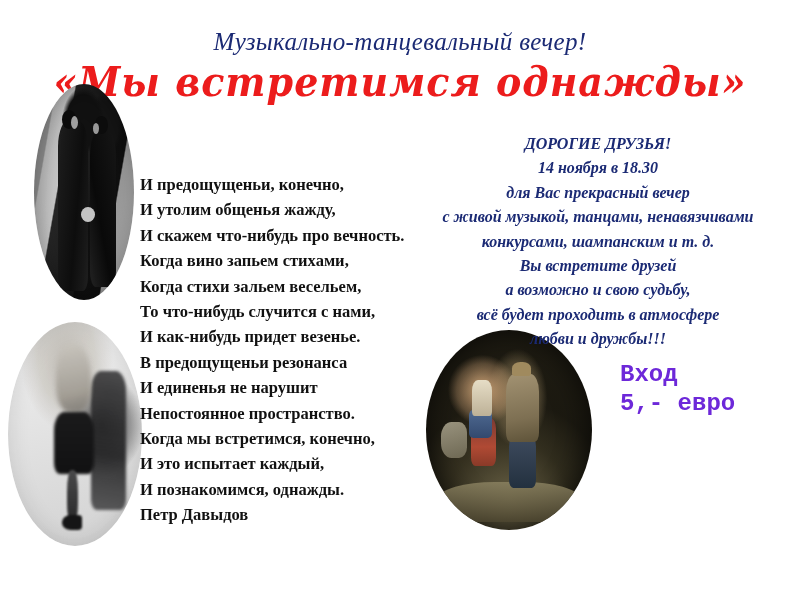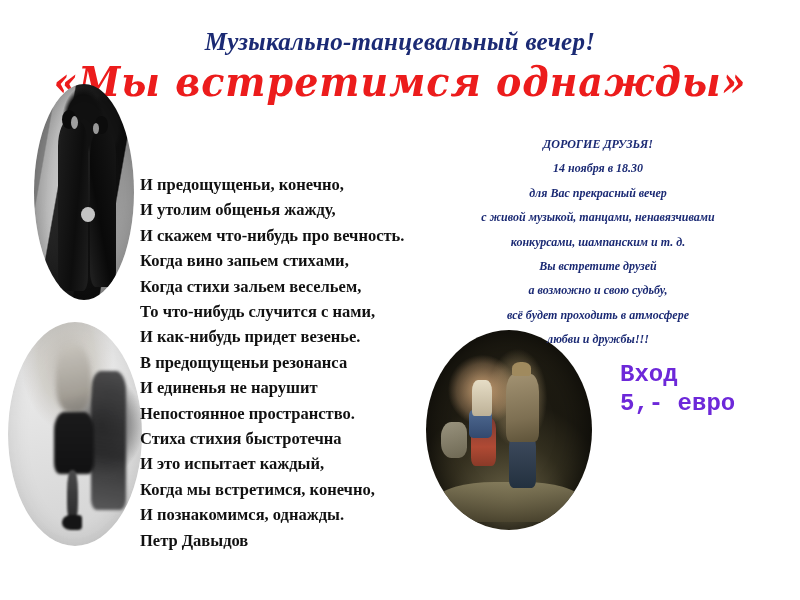--- a/index.html
+++ b/index.html
@@ -20,21 +20,21 @@
   
   #title-line1 {
     position: absolute;
     left: 0;
     top: 28px;
     width: 800px;
     text-align: center;
     color: #1b2a74;
     font-family: "Liberation Serif", "DejaVu Serif", serif;
     font-size: 25px;
-    font-weight: bold;
+    font-weight: normal;
     font-style: italic;
     letter-spacing: 0.3px;
     white-space: nowrap;
   }
   #title-line2 {
     position: absolute;
     left: 0;
     top: 58px;
     width: 800px;
     text-align: center;
@@ -314,21 +314,21 @@
 
   
   #announcement {
     position: absolute;
     left: 396px;
     top: 132px;
     width: 404px;
     text-align: center;
     color: #1b2a74;
     font-family: "Liberation Serif", "DejaVu Serif", serif;
-    font-size: 12px;
+    font-size: 16px;
     font-weight: bold;
     font-style: italic;
     line-height: 24.4px;
     white-space: nowrap;
   }
   #announcement .ann-line { display: block; }
 
   
   #price {
     position: absolute;
@@ -385,23 +385,22 @@
     <span class="poem-line">И предощущеньи, конечно,</span>
     <span class="poem-line">И утолим общенья жажду,</span>
     <span class="poem-line">И скажем что-нибудь про вечность.</span>
     <span class="poem-line">Когда вино запьем стихами,</span>
     <span class="poem-line">Когда стихи зальем весельем,</span>
     <span class="poem-line">То что-нибудь случится с нами,</span>
     <span class="poem-line">И как-нибудь придет везенье.</span>
     <span class="poem-line">В предощущеньи резонанса</span>
     <span class="poem-line">И единенья не нарушит</span>
     <span class="poem-line">Непостоянное пространство.</span>
-    <span class="poem-line">Стиха стихия быстротечна</span>
+    <span class="poem-line">Когда мы встретимся, конечно,</span>
     <span class="poem-line">И это испытает каждый,</span>
-    <span class="poem-line">Когда мы встретимся, конечно,</span>
     <span class="poem-line">И познакомимся, однажды.</span>
     <span class="poem-author">Петр Давыдов</span>
   </div>
 
   <div id="announcement">
     <span class="ann-line">ДОРОГИЕ ДРУЗЬЯ!</span>
     <span class="ann-line">14 ноября в 18.30</span>
     <span class="ann-line">для Вас прекрасный вечер</span>
     <span class="ann-line">с живой музыкой, танцами, ненавязчивами</span>
     <span class="ann-line">конкурсами, шампанским и т. д.</span>

